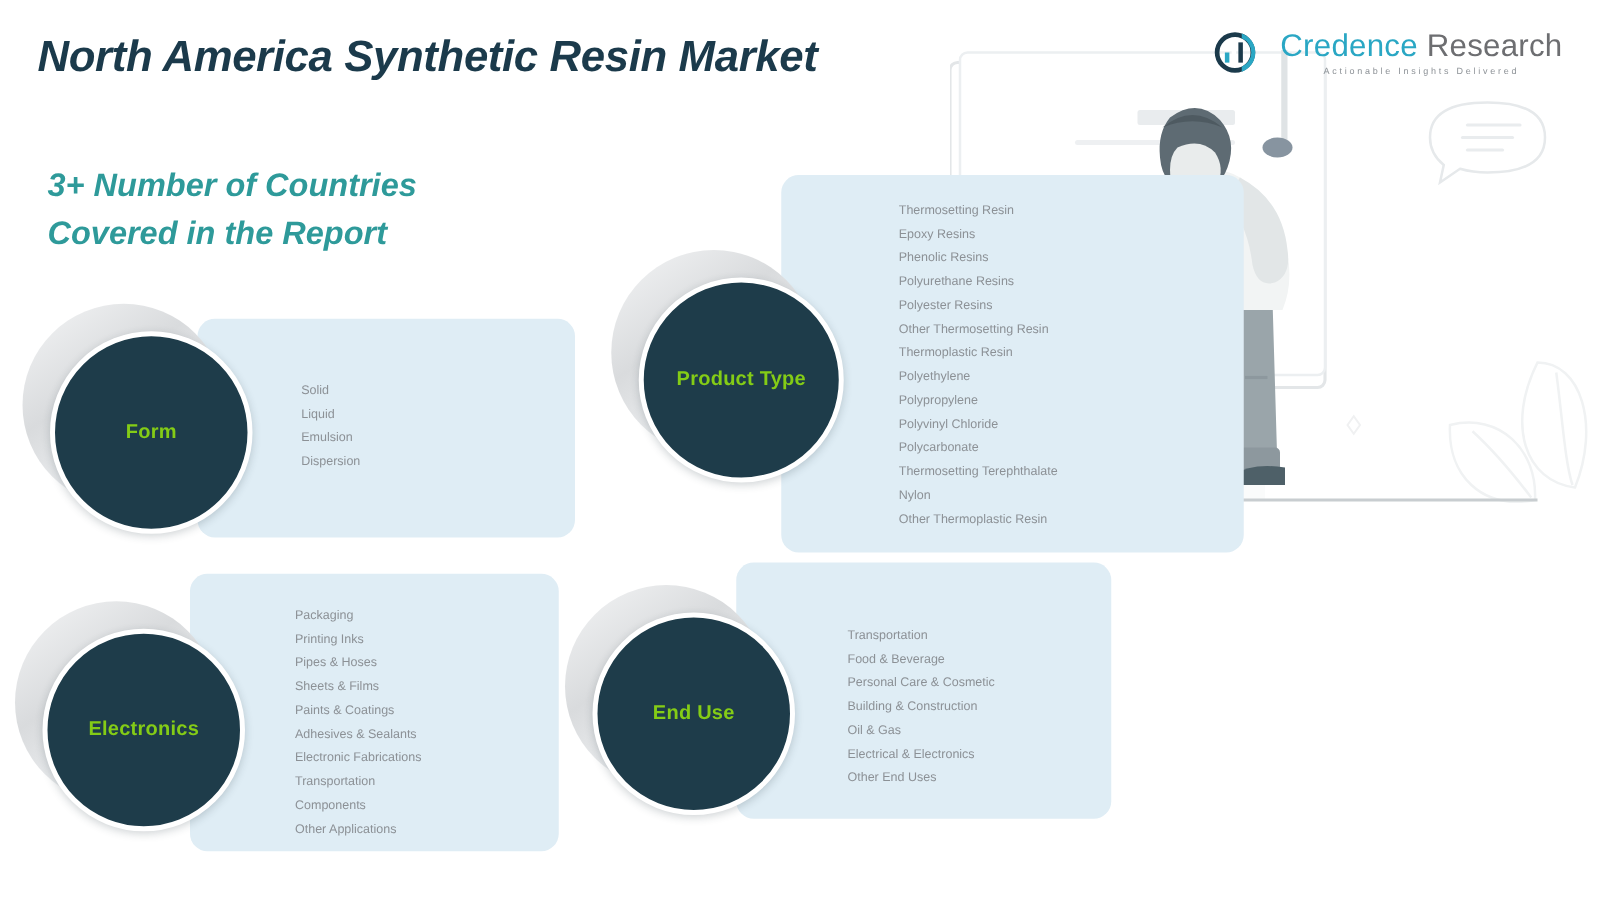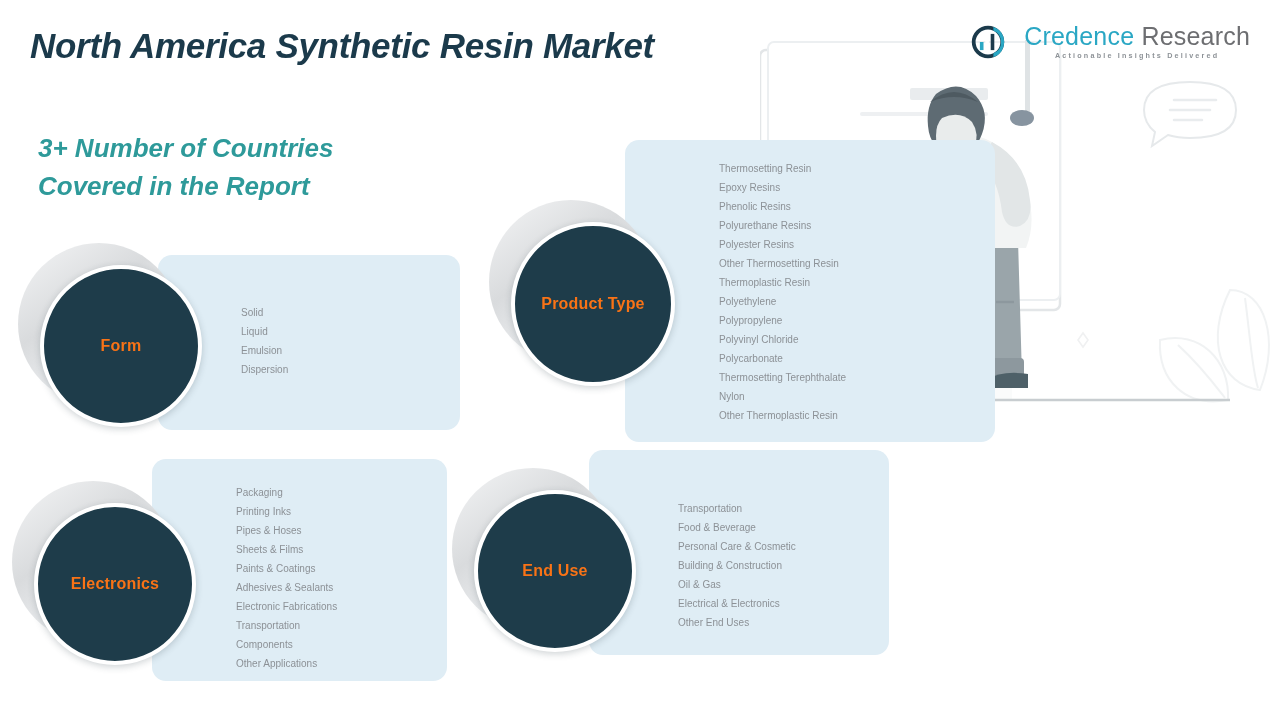--- a/index.html
+++ b/index.html
@@ -51,40 +51,40 @@
     line-height: 1.45;
     white-space: nowrap;
   }
 
   
   .logo {
     position: absolute;
     right: 30px;
     top: 24px;
     display: flex;
-    align-items: center;
+    align-items: flex-end;
     gap: 18px;
   }
   .logo-mark { width: 36px; height: 36px; flex: 0 0 auto; }
   .logo-text-wrap { display: flex; flex-direction: column; line-height: 1; }
   .logo-word {
     font-size: 25px;
     letter-spacing: 0.2px;
     white-space: nowrap;
   }
   .logo-word .c1 { color: #2aa7c4; }
   .logo-word .c2 { color: #6d6e71; }
   .logo-tag {
     margin-top: 3px;
     font-size: 7.2px;
     letter-spacing: 2.2px;
     color: #8d9297;
     white-space: nowrap;
     text-align: center;
-    font-weight: bold;
+    font-weight: normal;
   }
 
   
   .group { position: absolute; }
   .panel {
     position: absolute;
     background: #dfedf5;
     border-radius: 14px;
   }
   .panel-list {
@@ -112,21 +112,21 @@
     border-radius: 50%;
     background: #1e3c4a;
     border: 4px solid #ffffff;
     box-sizing: border-box;
     display: flex;
     align-items: center;
     justify-content: center;
     box-shadow: 0 2px 7px rgba(40,60,70,0.22);
   }
   .circle span {
-    color: #f97316;
+    color: #84cc16;
     font-weight: bold;
     font-size: 16px;
     text-align: center;
     white-space: nowrap;
     letter-spacing: 0.2px;
   }
 </style>
 </head>
 <body>
 

